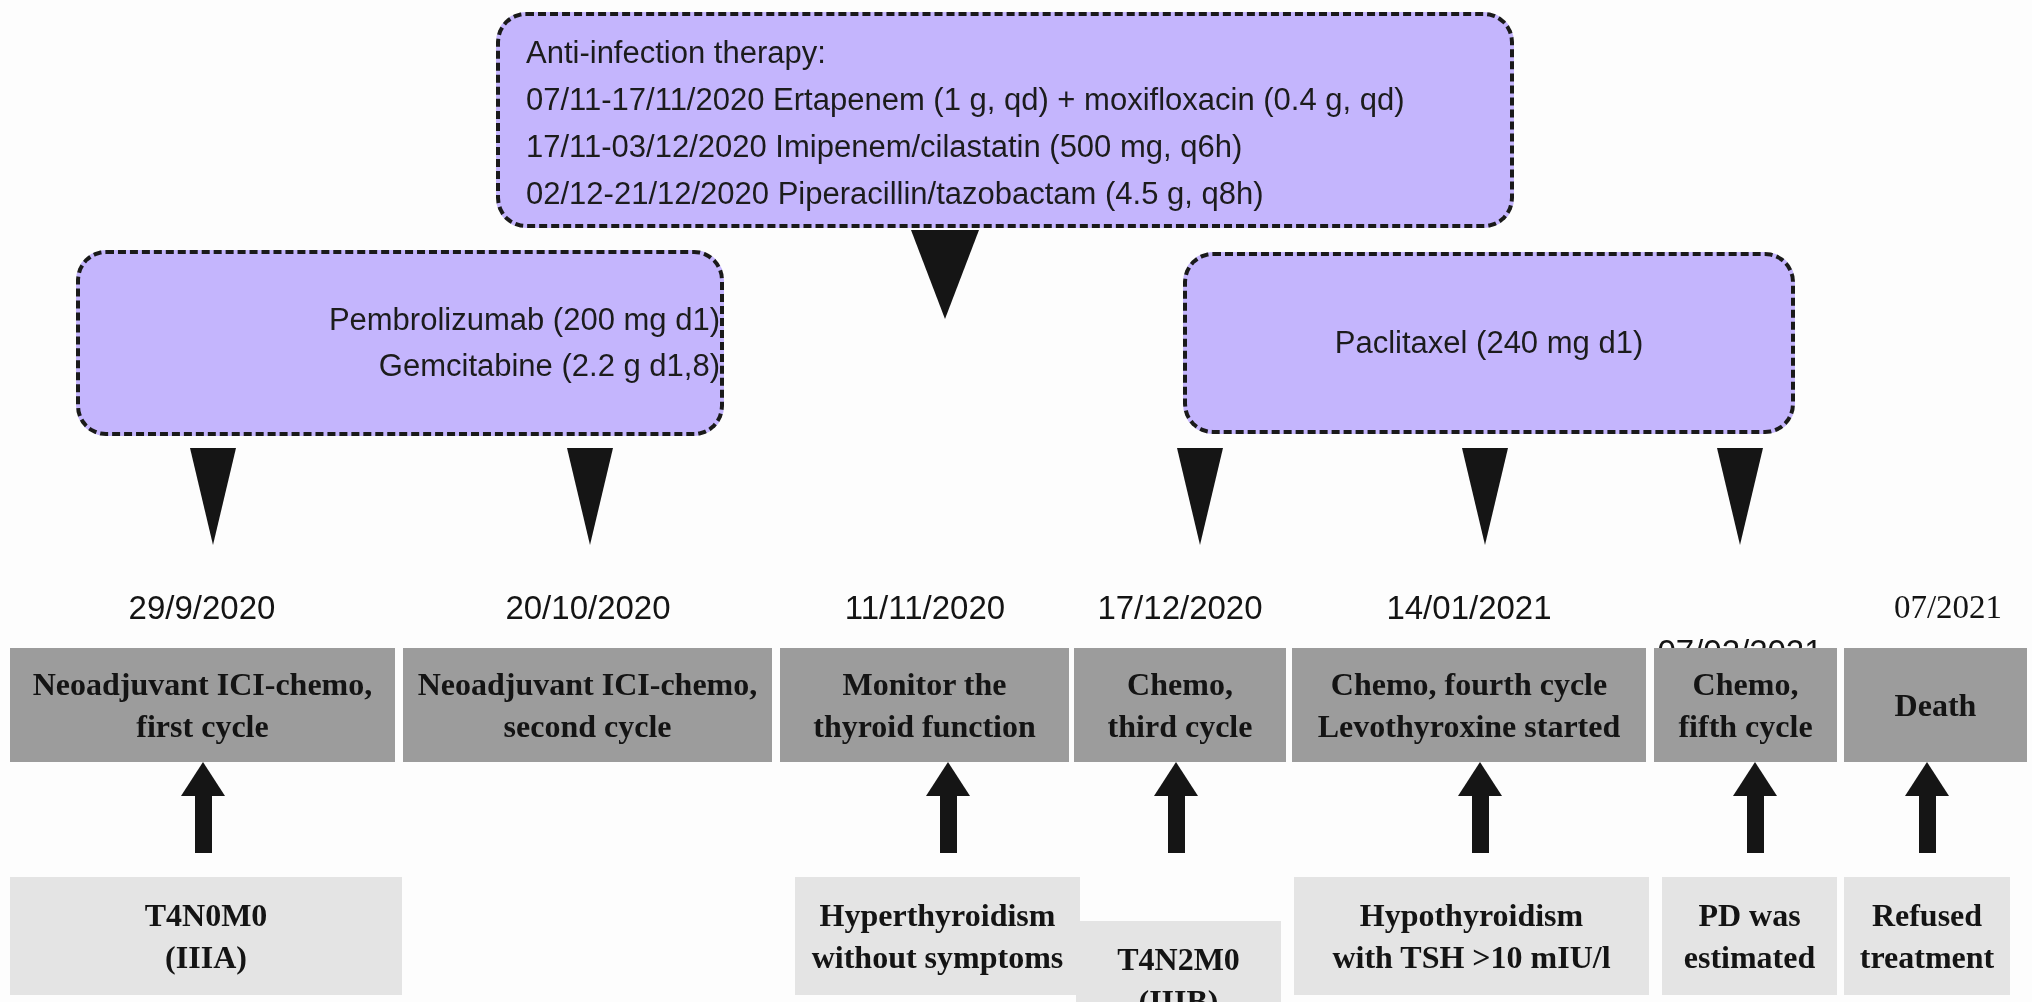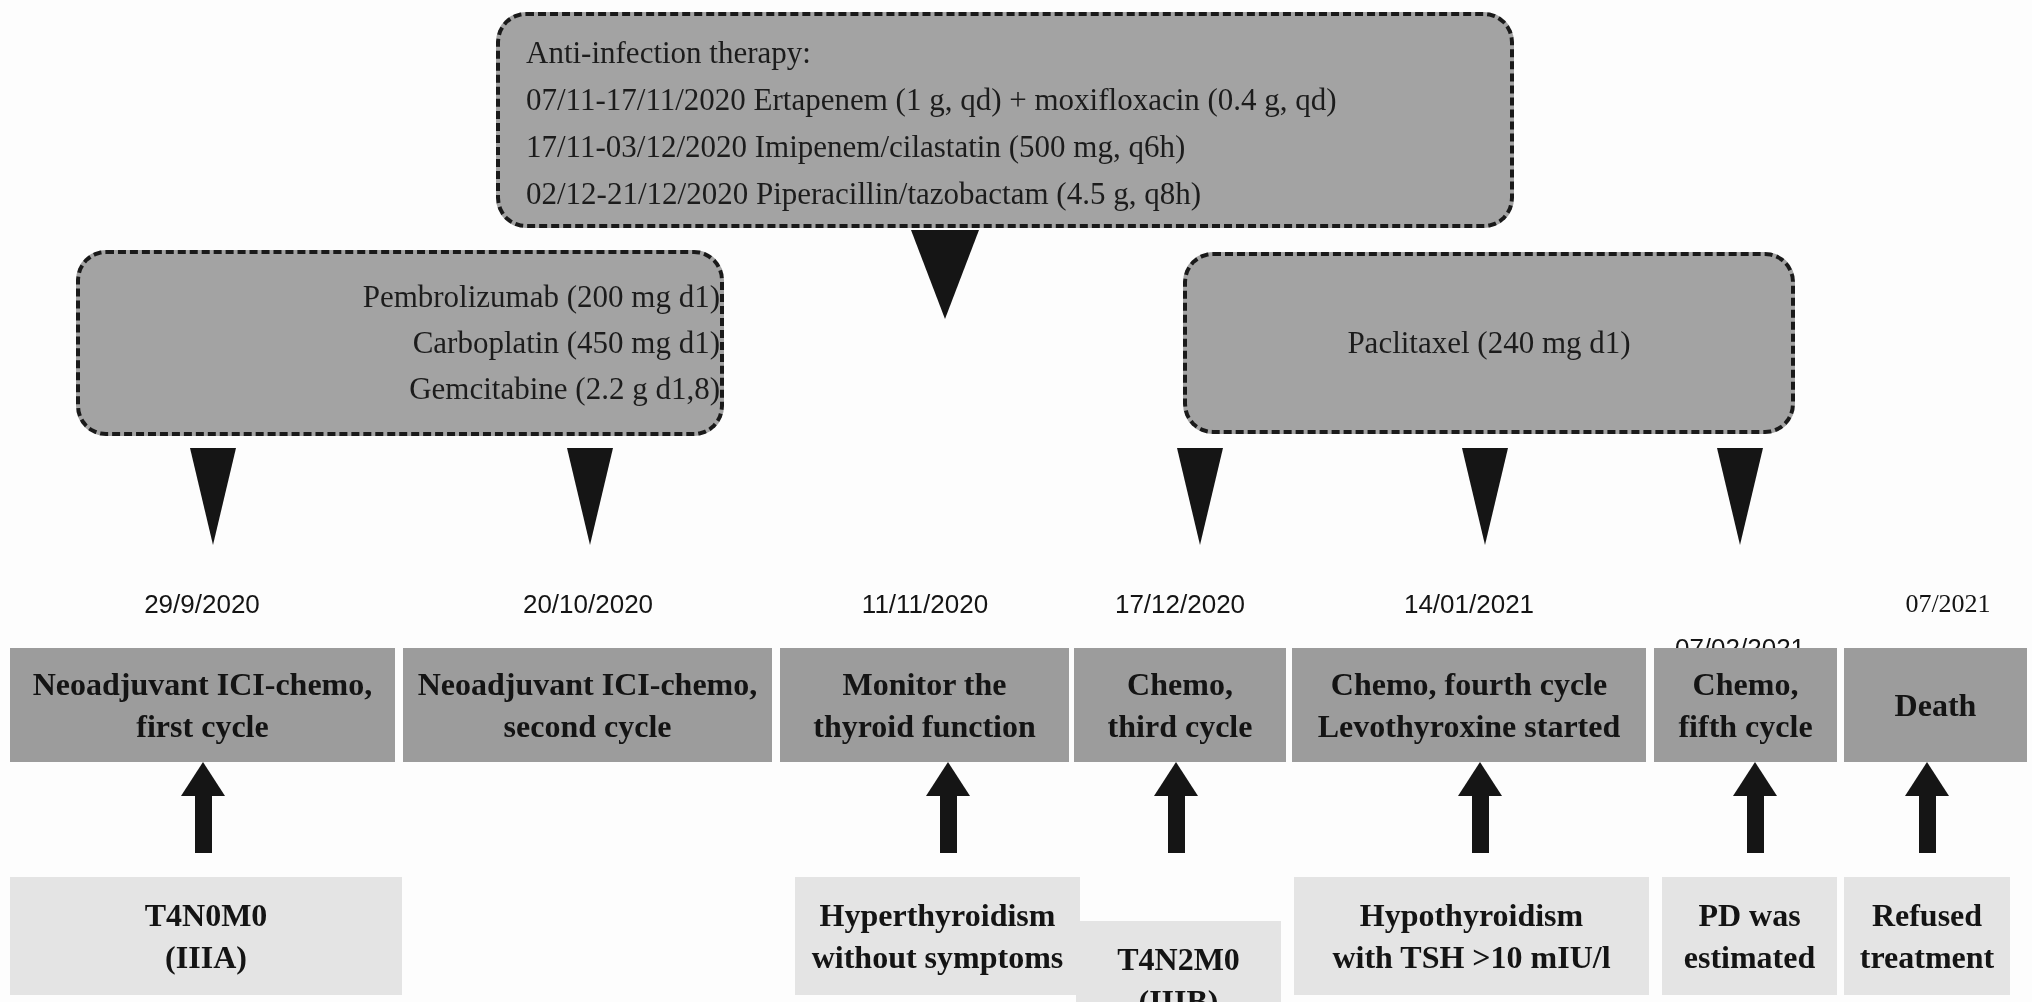--- a/index.html
+++ b/index.html
@@ -6,24 +6,23 @@
   body {
     width:2032px; height:1002px; position:relative; overflow:hidden;
     background:#fdfdfd;
     font-family:"Liberation Sans", sans-serif;
     color:#161616;
   }
   .figure { position:absolute; inset:0; }
 
   
   .dashed-box {
-    position:absolute; box-sizing:border-box; background:#a3a3a3;
+    position:absolute; box-sizing:border-box; background:#c4b5fd;
     border:4px dashed var(--line,#1a1a1a); border-radius:30px;
     color:#1c1c1c;
-    font-family:Liberation Serif, serif;
   }
   .top-box {
     left:496px; top:12px; width:1018px; height:216px;
     padding:13px 26px; font-size:31px; line-height:47px; text-align:left;
   }
   .left-box {
     left:76px; top:250px; width:648px; height:186px;
     display:flex; flex-direction:column; justify-content:center; align-items:flex-end;
     font-size:31px; line-height:46px; text-align:center;
   }
@@ -40,21 +39,21 @@
     border-top:97px solid var(--arrow,#151515);
   }
   .tri-down.big {
     top:230px;
     border-left-width:34px; border-right-width:34px; border-top-width:89px;
   }
 
   
   .date {
     position:absolute; top:589px; transform:translateX(-50%);
-    font-size:26px; white-space:nowrap; color:#141414;
+    font-size:33px; white-space:nowrap; color:#141414;
   }
 
   
   .event-box, .outcome-box {
     position:absolute; box-sizing:border-box;
     display:flex; align-items:center; justify-content:center; text-align:center;
     font-family:"Liberation Serif", serif; font-weight:bold;
     font-size:32px; line-height:42px; color:#141414;
   }
   .event-box   { top:648px; height:114px; background:var(--event-box,#9c9c9c); }
@@ -80,21 +79,20 @@
 
   <div class="dashed-box top-box">
     <div>Anti-infection therapy:</div>
     <div>07/11-17/11/2020 Ertapenem (1 g, qd) + moxifloxacin (0.4 g, qd)</div>
     <div>17/11-03/12/2020 Imipenem/cilastatin (500 mg, q6h)</div>
     <div>02/12-21/12/2020 Piperacillin/tazobactam (4.5 g, q8h)</div>
   </div>
 
   <div class="dashed-box left-box">
     <div>Pembrolizumab (200 mg d1)</div>
-    <div>Carboplatin (450 mg d1)</div>
     <div>Gemcitabine (2.2 g d1,8)</div>
   </div>
 
   <div class="dashed-box right-box">
     <div>Paclitaxel (240 mg d1)</div>
   </div>
 
   <div class="tri-down big" style="left:911px;"></div>
   <div class="tri-down" style="left:190px;"></div>
   <div class="tri-down" style="left:567px;"></div>

